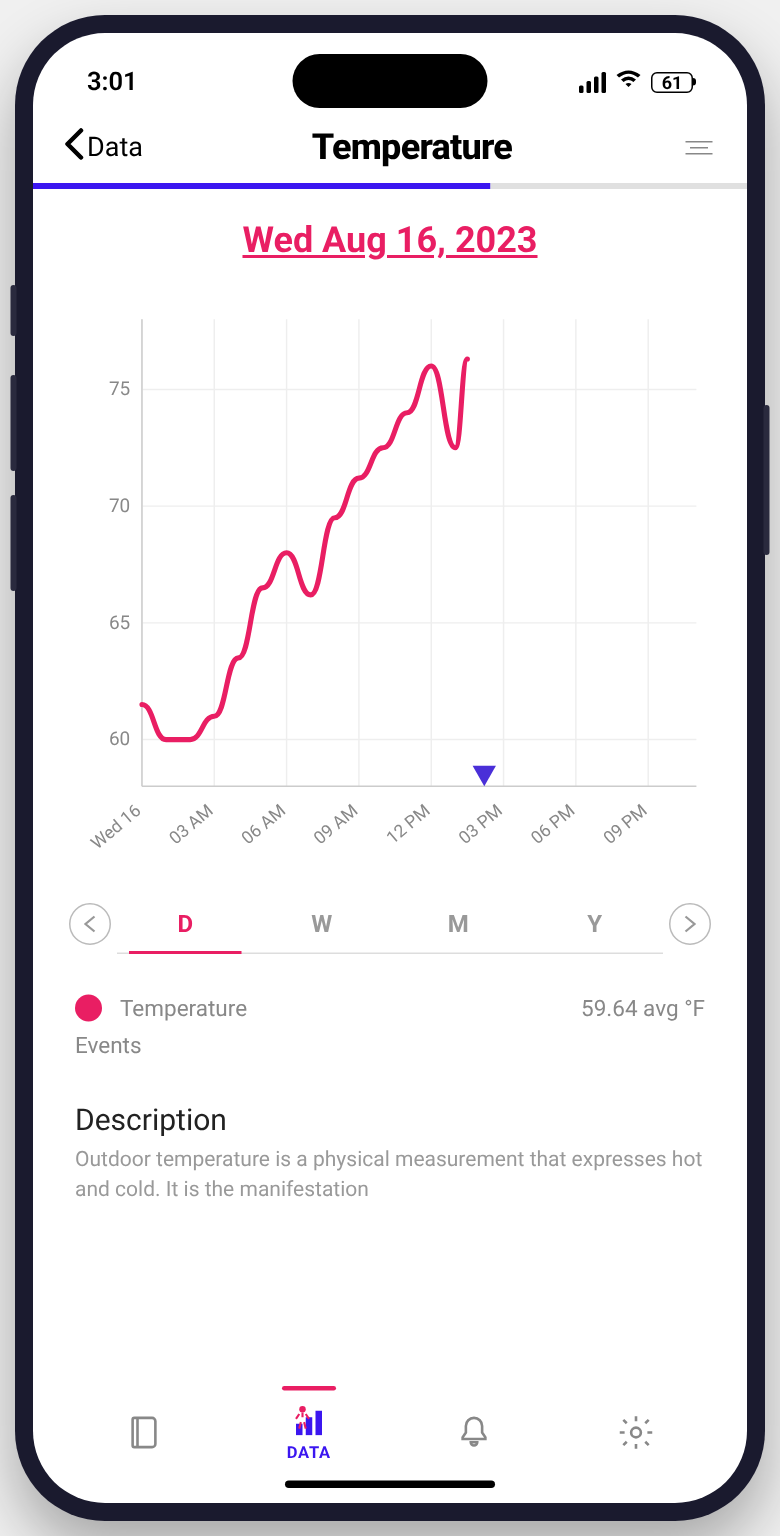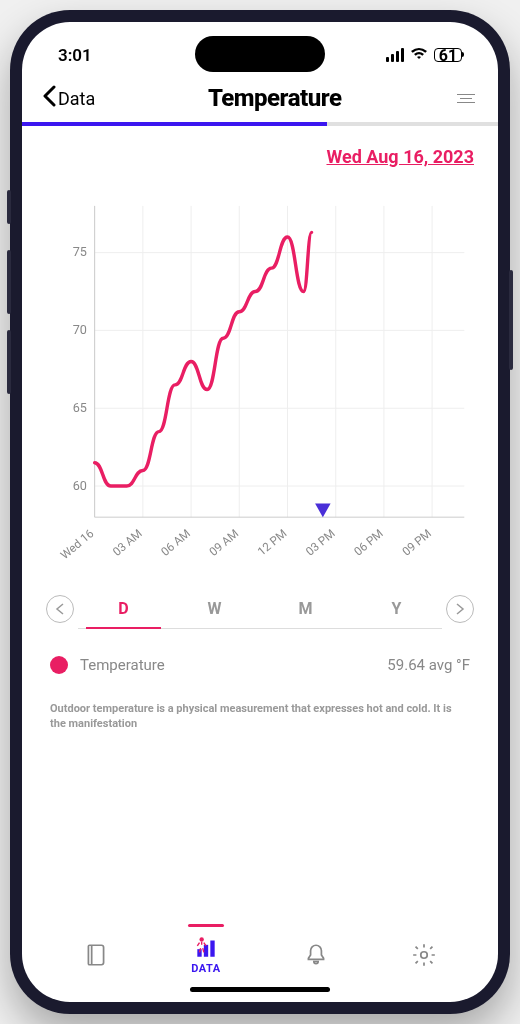--- a/index.html
+++ b/index.html
@@ -52,43 +52,43 @@
   }
   .status-right { display: flex; align-items: center; gap: 6px; }
   .signal-bars { display: flex; gap: 2px; align-items: flex-end; }
   .bar { width: 3px; background: #000; border-radius: 1px; }
   .bar1 { height: 5px; } .bar2 { height: 8px; } .bar3 { height: 11px; } .bar4 { height: 14px; }
   .wifi-icon svg { width: 18px; height: 14px; }
   .battery {
     display: flex; align-items: center; gap: 1px;
     border: 1.5px solid #000; border-radius: 4px;
     width: 28px; height: 14px; position: relative;
-    font-size: 16px; font-weight: 700; justify-content: center;
+    font-size: 12px; font-weight: 700; justify-content: center;
   }
   .battery::after {
     content: ''; position: absolute; right: -3px; top: 3px;
     width: 2px; height: 5px; background: #000; border-radius: 0 2px 2px 0;
   }
   .nav-header {
     display: flex; align-items: center; justify-content: space-between;
     padding: 8px 20px 10px;
   }
   .back-button { display: flex; align-items: center; gap: 2px; font-size: 18px; cursor: pointer; }
   .back-chevron svg { width: 14px; height: 22px; }
   .page-title { font-size: 24px; font-weight: 800; letter-spacing: -0.5px; }
   .menu-icon { width: 24px; display: flex; flex-direction: column; gap: 3px; align-items: center; }
   .menu-line { width: 18px; height: 1px; background: #888; }
   .menu-line.short { width: 12px; }
   .progress-bar { display: flex; height: 4px; }
   .progress-fill { background: #3b16f0; }
   .progress-empty { background: #e0e0e0; flex: 1; }
   .content { flex: 1; overflow: hidden; padding: 0 24px; display: flex; flex-direction: column; }
   .date-header {
-    text-align: right; color: #e91e63; font-weight: 700;
-    text-decoration: underline; padding: 20px 0 14px; font-size: 18px;
+    text-align: center; color: #e91e63; font-weight: 700;
+    text-decoration: underline; padding: 20px 0 14px; font-size: 24px;
   }
   .chart { position: relative; height: 380px; margin-top: 10px; }
   .chart svg { width: 100%; height: 100%; }
   .range-selector {
     display: flex; align-items: center; gap: 4px; padding: 18px 0 10px;
   }
   .arrow-btn {
     width: 28px; height: 28px; border: 1.5px solid #bbb; border-radius: 50%;
     display: flex; align-items: center; justify-content: center; cursor: pointer;
   }
@@ -109,21 +109,21 @@
   .legend-row {
     display: flex; align-items: center; justify-content: space-between;
     padding: 3px 0; font-size: 15px; color: #888;
   }
   .legend-left { display: flex; align-items: center; gap: 12px; }
   .dot { width: 18px; height: 18px; border-radius: 50%; background: #e91e63; }
   .tri { width: 0; height: 0; border-left: 9px solid transparent; border-right: 9px solid transparent; border-top: 15px solid #4a2fd8; }
   .events-label { padding: 4px 0; color: #888; font-size: 15px; }
   .description { padding: 10px 4px 0; }
   .desc-title { font-size: 20px; color: #222; margin-bottom: 6px; }
-  .desc-text { font-size: 11px; color: #999; line-height: 1.4; max-height: 44px; overflow: hidden; font-weight: bold; }
+  .desc-text { font-size: 14px; color: #999; line-height: 1.4; max-height: 44px; overflow: hidden; }
   .tab-bar {
     display: flex; justify-content: space-around; align-items: center;
     padding: 10px 20px 6px; border-top: 0;
   }
   .tab-item {
     display: flex; flex-direction: column; align-items: center; gap: 2px;
     color: #888; cursor: pointer; position: relative;
   }
   .tab-item.active { color: #3b16f0; }
   .tab-item.active::before {
@@ -251,23 +251,25 @@
       </div>
 
       <div class="legend">
         <div class="legend-row">
           <div class="legend-left">
             <div class="dot"></div>
             <span>Temperature</span>
           </div>
           <span>59.64 avg °F</span>
         </div>
+        <div class="events-label">Events</div>
       </div>
 
       <div class="description">
+        <div class="desc-title">Description</div>
         <div class="desc-text">Outdoor temperature is a physical measurement that expresses hot and cold. It is the manifestation</div>
       </div>
     </div>
 
     <div class="tab-bar">
       <div class="tab-item">
         <svg class="tab-icon" viewBox="0 0 24 24">
             <path d="M6 3h11a2 2 0 0 1 2 2v14a2 2 0 0 1-2 2H6a1 1 0 0 1-1-1V4a1 1 0 0 1 1-1zm2 0v18" stroke="#888" stroke-width="1.6" fill="none"></path>
           </svg>
       </div>

